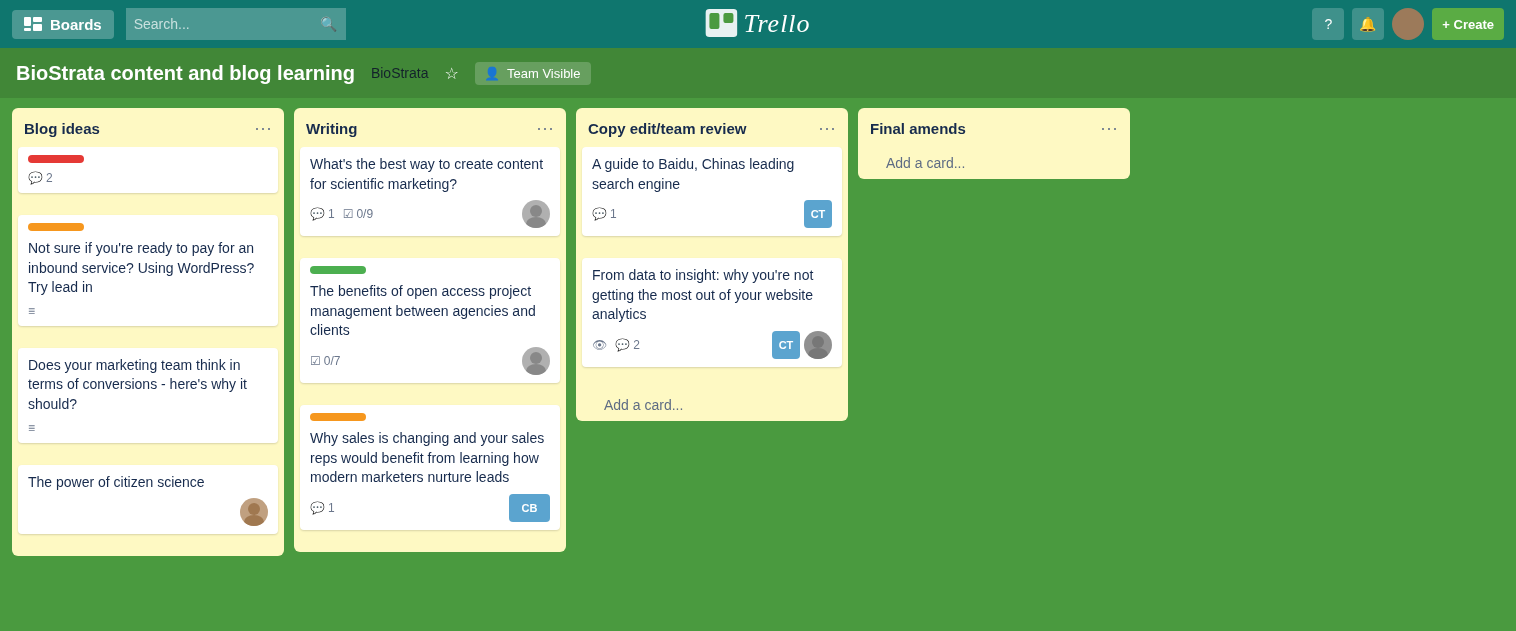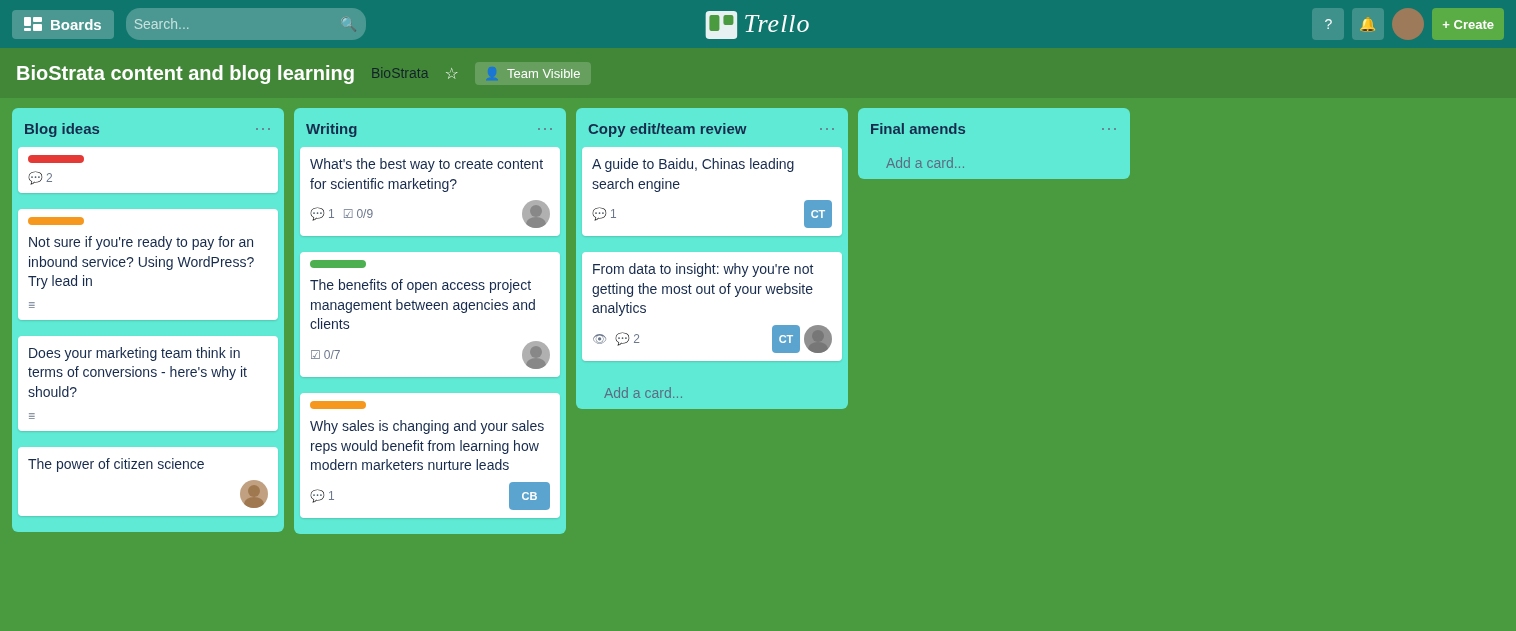--- a/index.html
+++ b/index.html
@@ -23,23 +23,23 @@
       font-weight: 700;
       padding: 6px 12px;
       display: flex;
       align-items: center;
       gap: 8px;
       cursor: pointer;
     }
     .search-bar {
       background: rgba(255,255,255,0.25);
       border: none;
-      border-radius: 14px;
+      border-radius: 0;
       height: 32px;
-      width: 240px;
+      width: 220px;
       display: flex;
       align-items: center;
       padding: 0 8px;
       gap: 6px;
       cursor: text;
     }
     .search-bar input {
       background: transparent;
       border: none;
       outline: none;
@@ -86,21 +86,21 @@
     .board-content {
       display: flex;
       gap: 10px;
       padding: 10px 12px;
       align-items: flex-start;
       overflow-x: auto;
     }
 
     
     .list {
-      background: #5eead4;
+      background: #fef9c3;
       border-radius: 6px;
       width: 272px;
       min-width: 272px;
       max-height: 520px;
       display: flex;
       flex-direction: column;
     }
     .list-header {
       padding: 10px 12px 8px;
       display: flex;
@@ -118,21 +118,21 @@
       overflow-y: auto;
       padding: 0 6px;
       flex: 1;
     }
 
     
     .card {
       background: white;
       border-radius: 4px;
       padding: 8px 10px;
-      margin-bottom: 16px;
+      margin-bottom: 22px;
       box-shadow: 0 1px 2px rgba(0,0,0,0.15);
       cursor: pointer;
     }
     .card-label {
       height: 8px;
       border-radius: 4px;
       width: 56px;
       margin-bottom: 8px;
     }
     .card-text {
@@ -192,21 +192,21 @@
     .list-cards::-webkit-scrollbar { width: 6px; }
     .list-cards::-webkit-scrollbar-track { background: transparent; }
     .list-cards::-webkit-scrollbar-thumb { background: #c1c7d0; border-radius: 3px; }
 
     
     .trello-logo-area {
       position: absolute;
       left: 50%;
       transform: translateX(-50%);
       display: flex;
-      align-items: flex-end;
+      align-items: flex-start;
       gap: 6px;
       color: white;
     }
     .trello-wordmark {
       font-size: 26px;
       font-weight: 200;
       font-style: italic;
       letter-spacing: 1px;
       font-family: Georgia, serif;
     }

